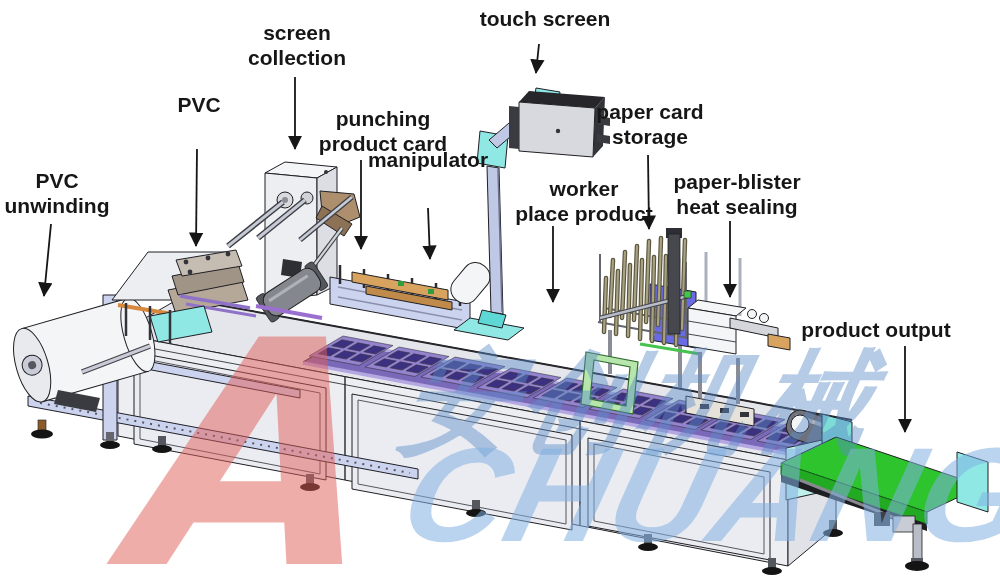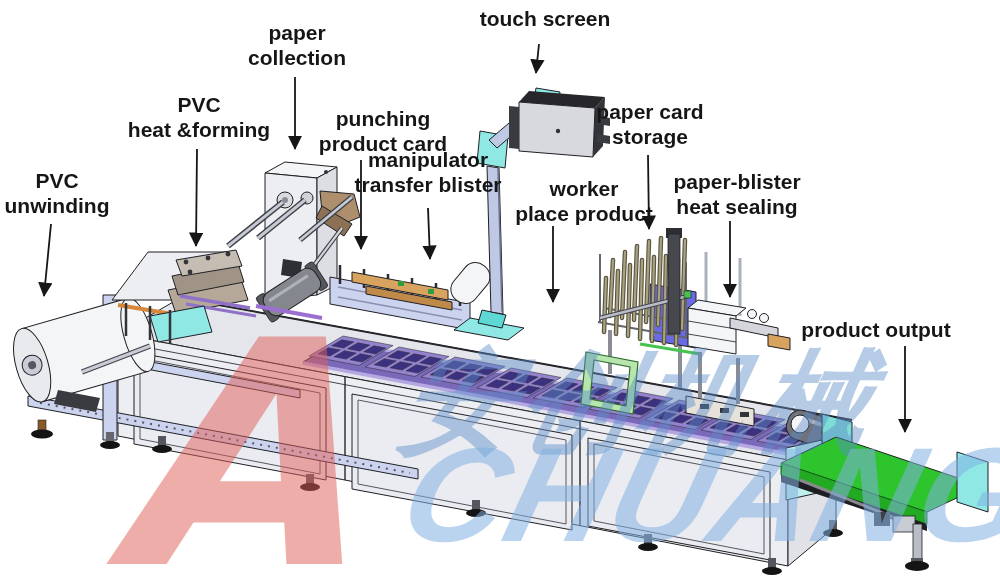--- a/index.html
+++ b/index.html
@@ -304,33 +304,31 @@
       <line x1="905" y1="346" x2="905" y2="432" marker-end="url(#ah)"></line>
     </g>
   </svg>
 
   <div class="lbl" id="lbl-pvc-unwinding">
     <span>PVC</span>
     <span>unwinding</span>
   </div>
   <div class="lbl" id="lbl-pvc-heat-forming">
     <span>PVC</span>
-    <span>heat &amp;forming</span>
   </div>
   <div class="lbl" id="lbl-scrap-collection">
-    <span>paper</span>
+    <span>screen</span>
     <span>collection</span>
   </div>
   <div class="lbl" id="lbl-punching-blister-card">
     <span>punching</span>
     <span>product card</span>
   </div>
   <div class="lbl" id="lbl-manipulator-transfer-blister">
     <span>manipulator</span>
-    <span>transfer blister</span>
   </div>
   <div class="lbl" id="lbl-touch-screen">
     <span>touch screen</span>
     <span></span>
   </div>
   <div class="lbl" id="lbl-paper-card-storage">
     <span>paper card</span>
     <span>storage</span>
   </div>
   <div class="lbl" id="lbl-worker-place-product">

